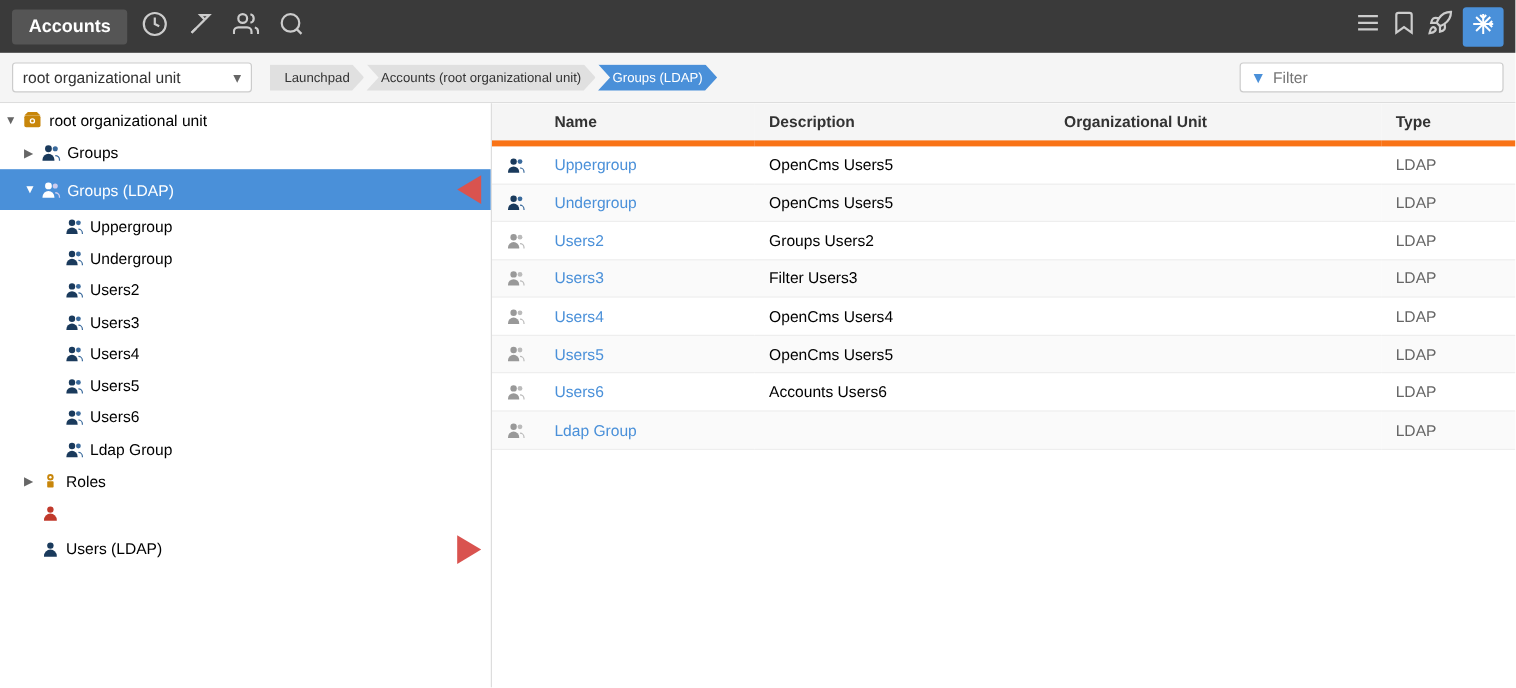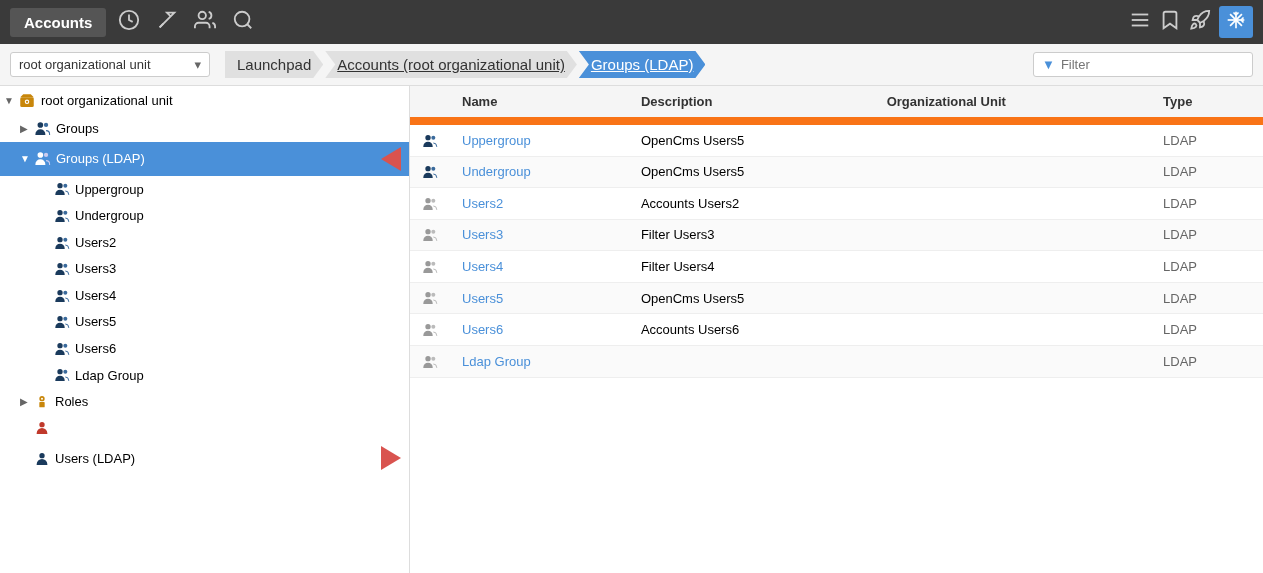--- a/index.html
+++ b/index.html
@@ -96,35 +96,34 @@
     .breadcrumb {
       display: flex;
       align-items: center;
       margin-left: 15px;
       gap: 0;
     }
     .breadcrumb-item {
       padding: 5px 12px;
       background: #e0e0e0;
       color: #333;
-      font-size: 15px;
+      font-size: 11px;
       cursor: pointer;
       position: relative;
       clip-path: polygon(0 0, calc(100% - 10px) 0, 100% 50%, calc(100% - 10px) 100%, 0 100%, 10px 50%);
     }
     .breadcrumb-item:first-child {
       clip-path: polygon(0 0, calc(100% - 10px) 0, 100% 50%, calc(100% - 10px) 100%, 0 100%);
     }
     .breadcrumb-item.active {
       background: #4a90d9;
       color: #fff;
     }
     .breadcrumb-item + .breadcrumb-item {
       margin-left: 2px;
-      text-decoration: underline;
     }
 
     .filter-box {
       margin-left: auto;
       display: flex;
       align-items: center;
       border: 1px solid #ccc;
       border-radius: 3px;
       background: #fff;
       padding: 4px 8px;
@@ -193,21 +192,21 @@
       flex: 1;
       overflow-y: auto;
       background: #fff;
     }
     table {
       width: 100%;
       border-collapse: collapse;
     }
     thead tr {
       background: #f5f5f5;
-      border-bottom: 8px solid #f97316;
+      border-bottom: 5px solid #f97316;
     }
     th {
       text-align: left;
       padding: 8px 12px;
       font-weight: bold;
       color: #333;
       font-size: 13px;
     }
     td {
       padding: 7px 12px;
@@ -533,21 +532,21 @@
             <td class="type-cell">LDAP</td>
           </tr>
           <tr>
             <td style="text-align: center;"><svg width="16" height="16" viewBox="0 0 24 24" fill="#999" style="vertical-align:middle;">
     <circle cx="9" cy="7" r="4" fill="#999"></circle>
     <path d="M2 21v-1a7 7 0 0 1 14 0v1" fill="#999"></path>
     <circle cx="17" cy="7" r="3" fill="#bbb"></circle>
     <path d="M22 21v-1a5 5 0 0 0-5-5" stroke="#bbb" fill="none" stroke-width="1.5"></path>
   </svg></td>
             <td><a class="name-link" href="#">Users2</a></td>
-            <td>Accounts Users2</td>
+            <td>Groups Users2</td>
             <td></td>
             <td class="type-cell">LDAP</td>
           </tr>
           <tr>
             <td style="text-align: center;"><svg width="16" height="16" viewBox="0 0 24 24" fill="#999" style="vertical-align:middle;">
     <circle cx="9" cy="7" r="4" fill="#999"></circle>
     <path d="M2 21v-1a7 7 0 0 1 14 0v1" fill="#999"></path>
     <circle cx="17" cy="7" r="3" fill="#bbb"></circle>
     <path d="M22 21v-1a5 5 0 0 0-5-5" stroke="#bbb" fill="none" stroke-width="1.5"></path>
   </svg></td>
@@ -557,21 +556,21 @@
             <td class="type-cell">LDAP</td>
           </tr>
           <tr>
             <td style="text-align: center;"><svg width="16" height="16" viewBox="0 0 24 24" fill="#999" style="vertical-align:middle;">
     <circle cx="9" cy="7" r="4" fill="#999"></circle>
     <path d="M2 21v-1a7 7 0 0 1 14 0v1" fill="#999"></path>
     <circle cx="17" cy="7" r="3" fill="#bbb"></circle>
     <path d="M22 21v-1a5 5 0 0 0-5-5" stroke="#bbb" fill="none" stroke-width="1.5"></path>
   </svg></td>
             <td><a class="name-link" href="#">Users4</a></td>
-            <td>Filter Users4</td>
+            <td>OpenCms Users4</td>
             <td></td>
             <td class="type-cell">LDAP</td>
           </tr>
           <tr>
             <td style="text-align: center;"><svg width="16" height="16" viewBox="0 0 24 24" fill="#999" style="vertical-align:middle;">
     <circle cx="9" cy="7" r="4" fill="#999"></circle>
     <path d="M2 21v-1a7 7 0 0 1 14 0v1" fill="#999"></path>
     <circle cx="17" cy="7" r="3" fill="#bbb"></circle>
     <path d="M22 21v-1a5 5 0 0 0-5-5" stroke="#bbb" fill="none" stroke-width="1.5"></path>
   </svg></td>

